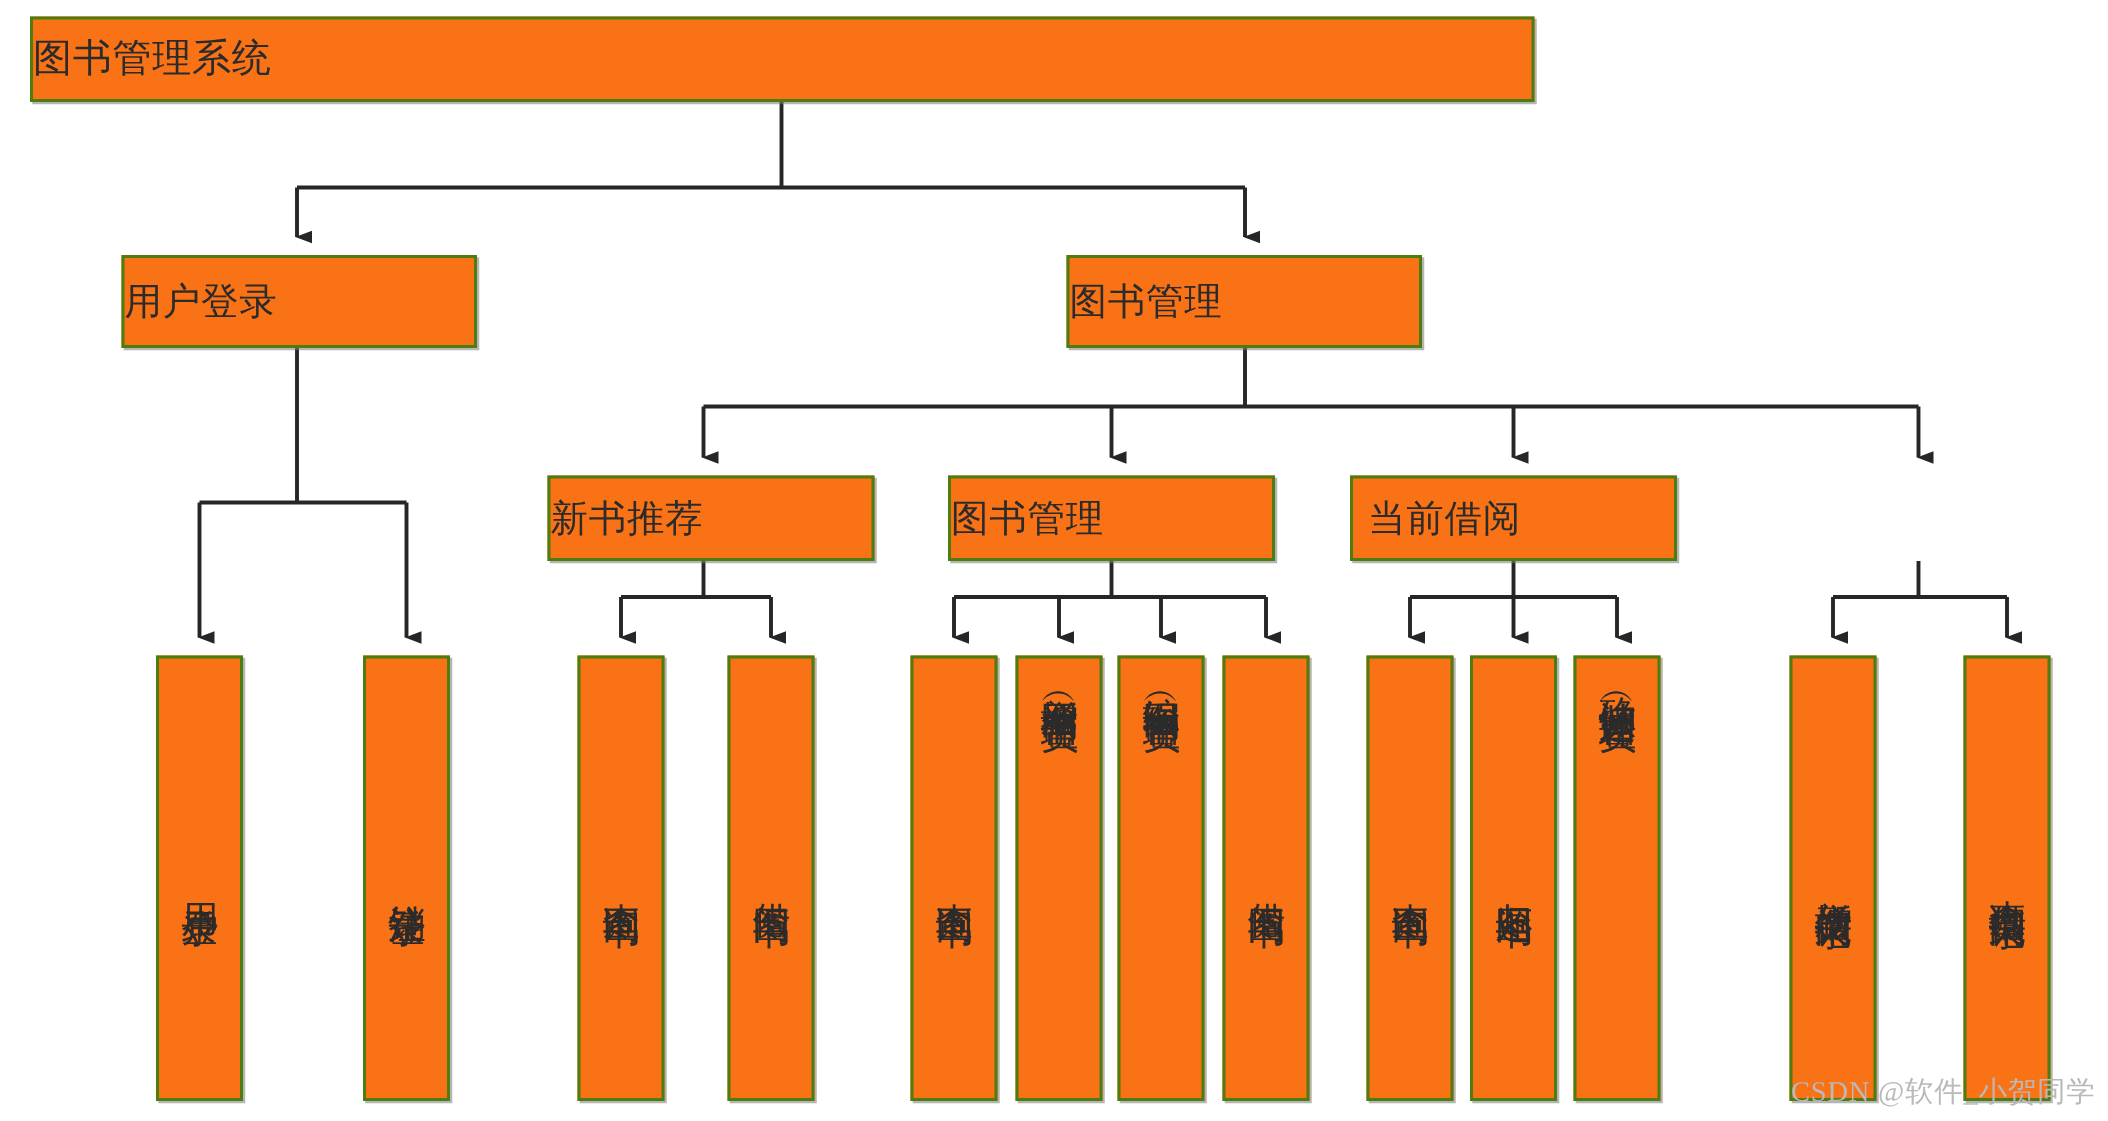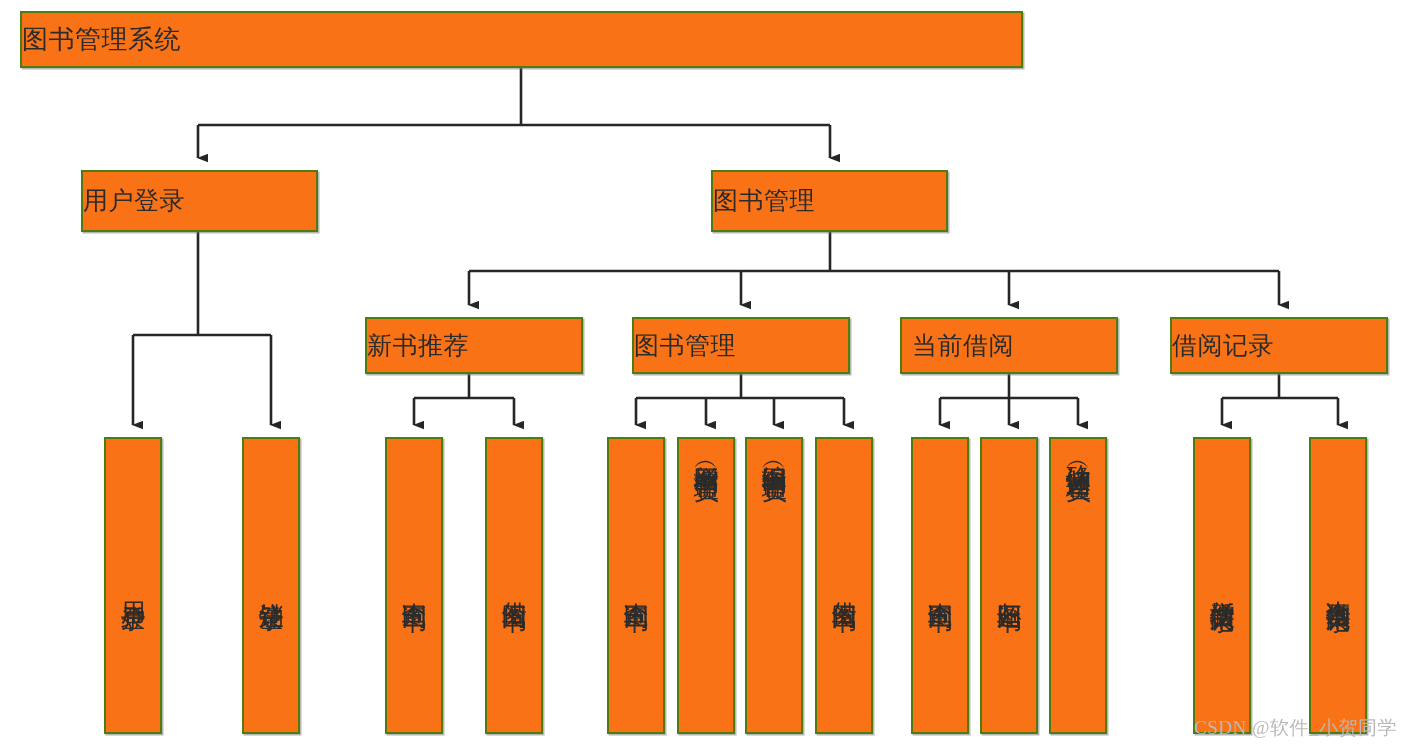--- a/index.html
+++ b/index.html
@@ -153,23 +153,20 @@
   </div>
 
   <div class="node horizontal" style="left:632px; top:317px; width:218px; height:57px;">
     <span class="node-label">图书管理</span>
   </div>
 
   <div class="node horizontal" style="left:900px; top:317px; width:218px; height:57px;padding-left:10px;">
     <span class="node-label">当前借阅</span>
   </div>
 
-  <div class="node horizontal" style="left:1170px; top:317px; width:218px; height:57px;">
-    <span class="node-label">借阅记录</span>
-  </div>
 
   <div class="node vertical center-text" style="left:104px; top:437px; width:58px; height:297px;">
     <span class="node-label">用户登录</span>
   </div>
 
   <div class="node vertical center-text" style="left:242px; top:437px; width:58px; height:297px;">
     <span class="node-label">注销登录</span>
   </div>
 
   <div class="node vertical center-text" style="left:385px; top:437px; width:58px; height:297px;">

